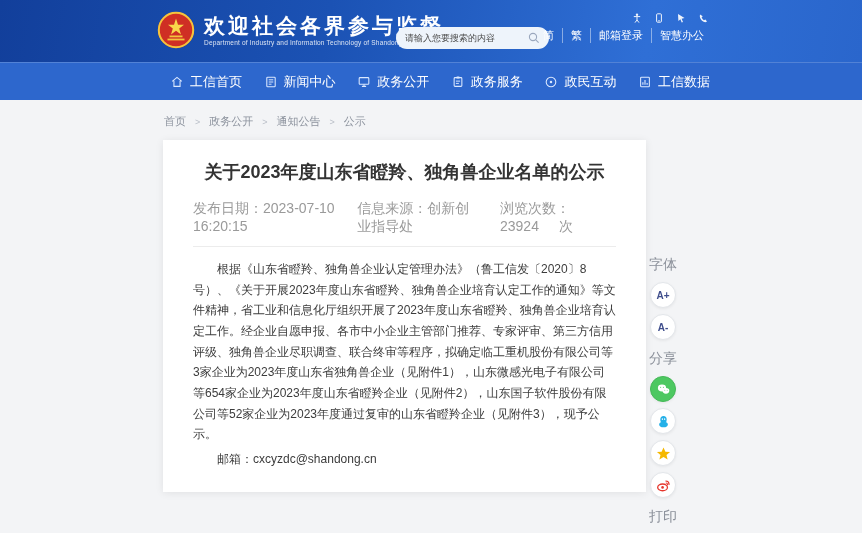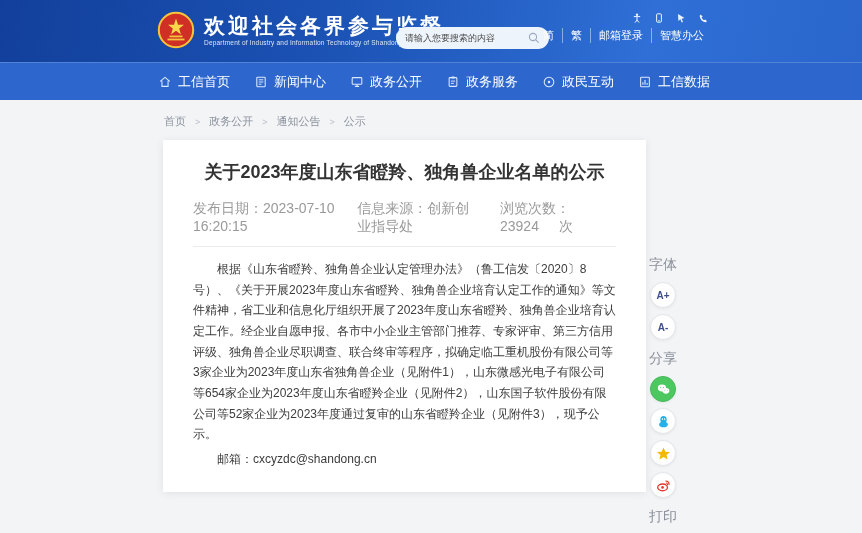--- a/index.html
+++ b/index.html
@@ -24,21 +24,21 @@
 
   .top-right { position:absolute; right:150px; top:13px; }
   .mini-icons { display:flex; gap:12px; justify-content:flex-end; margin-bottom:5px; padding-right:4px; }
   .mini-icons span { width:10px; height:10px; display:inline-flex; cursor:pointer; opacity:.92; }
   .quick-links { display:flex; align-items:center; color:#fff; font-size:11px; }
   .quick-links .ql { cursor:pointer; padding:0 8px; white-space:nowrap; }
   .quick-links .ql + .ql { border-left:1px solid rgba(255,255,255,.45); }
 
   
   .navbar { position:absolute; top:62px; left:0; width:862px; height:38px;
-    background:#2d67cd; border-top:1px solid rgba(255,255,255,.18); }
+    background:#2d67cd; border-top:1px solid rgba(255,255,255,.18);padding-left:12px; }
   .nav-inner { display:flex; height:100%; align-items:center; justify-content:space-between;
     padding:0 152px 0 158px; }
   .nav-item { display:flex; align-items:center; gap:6px; color:#fff; font-size:13px; cursor:pointer; }
   .nav-item svg { width:14px; height:14px; }
 
   
   .breadcrumb { position:absolute; top:114px; left:164px; display:flex; gap:9px;
     align-items:center; font-size:11px; color:#8d939e; }
   .crumb { cursor:pointer;text-align:center; }
   .crumb-sep { color:#b9bec7; font-size:9px; }

